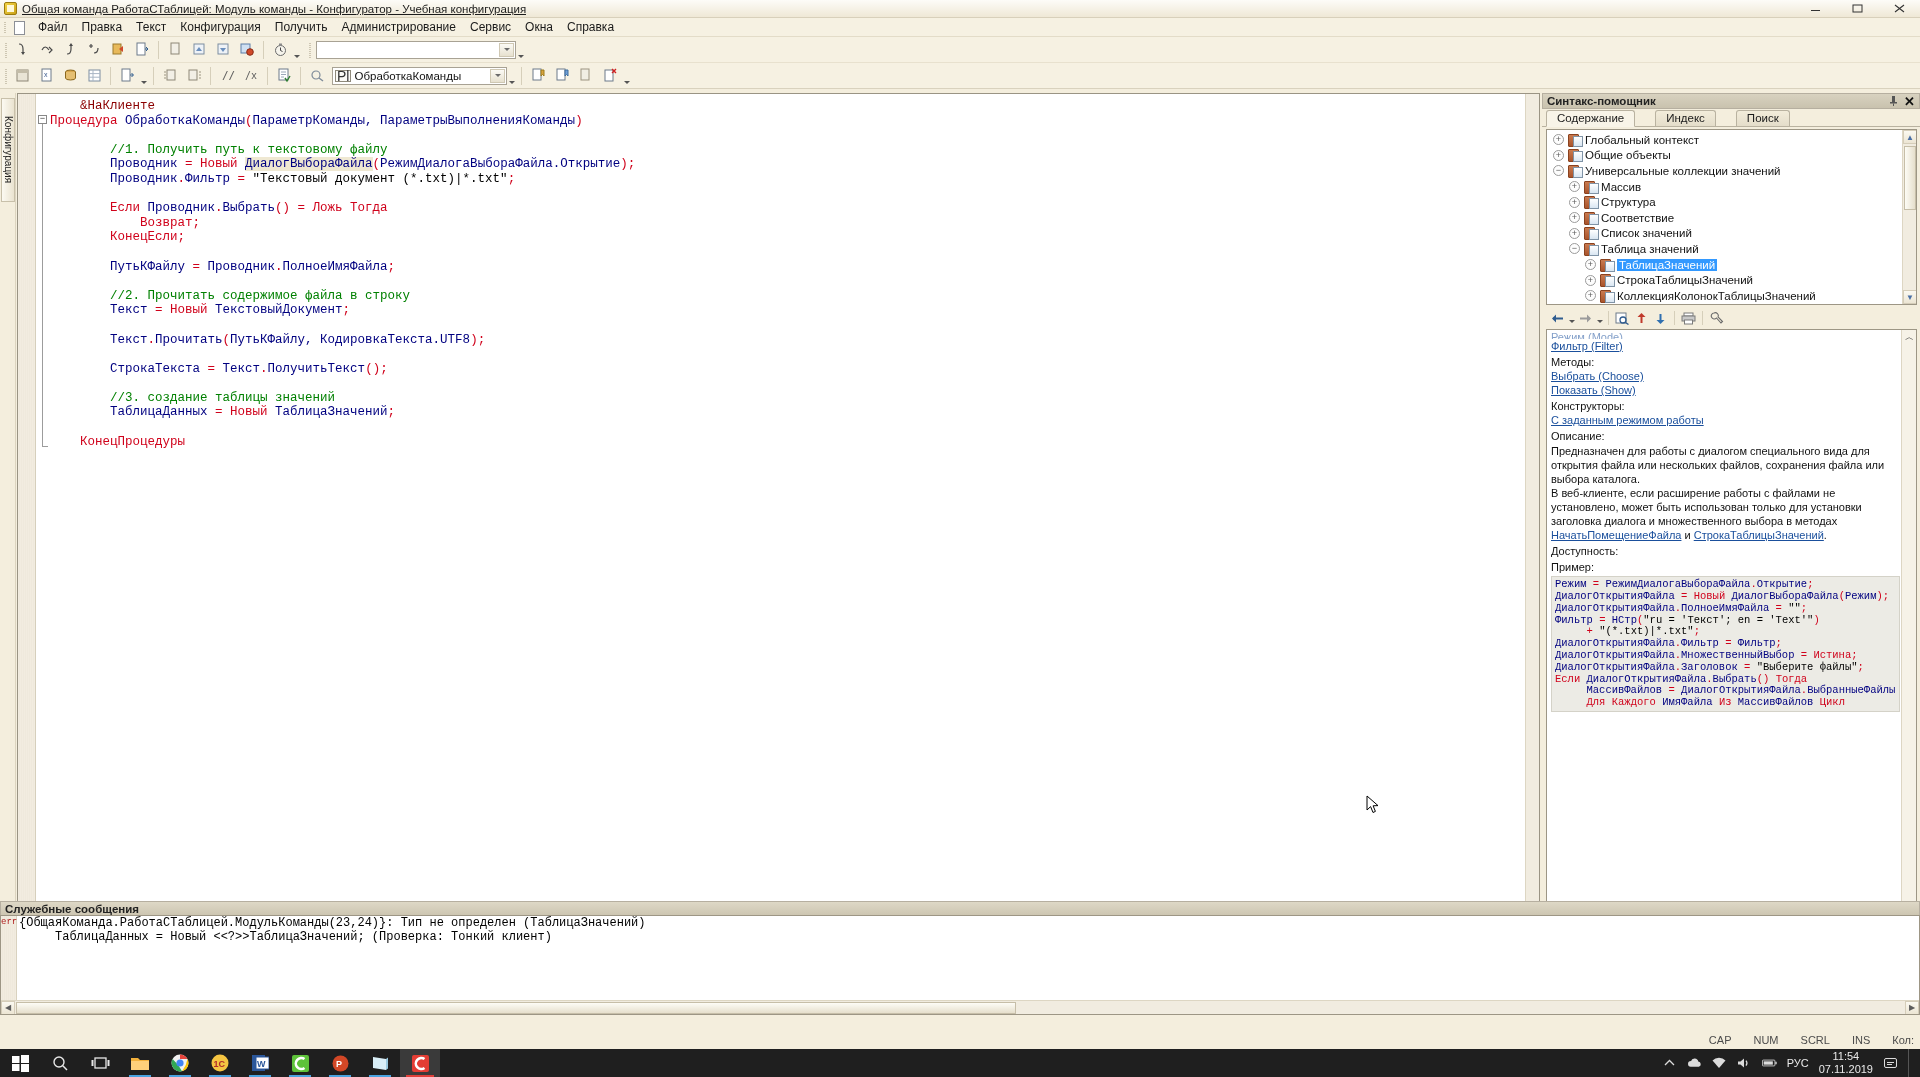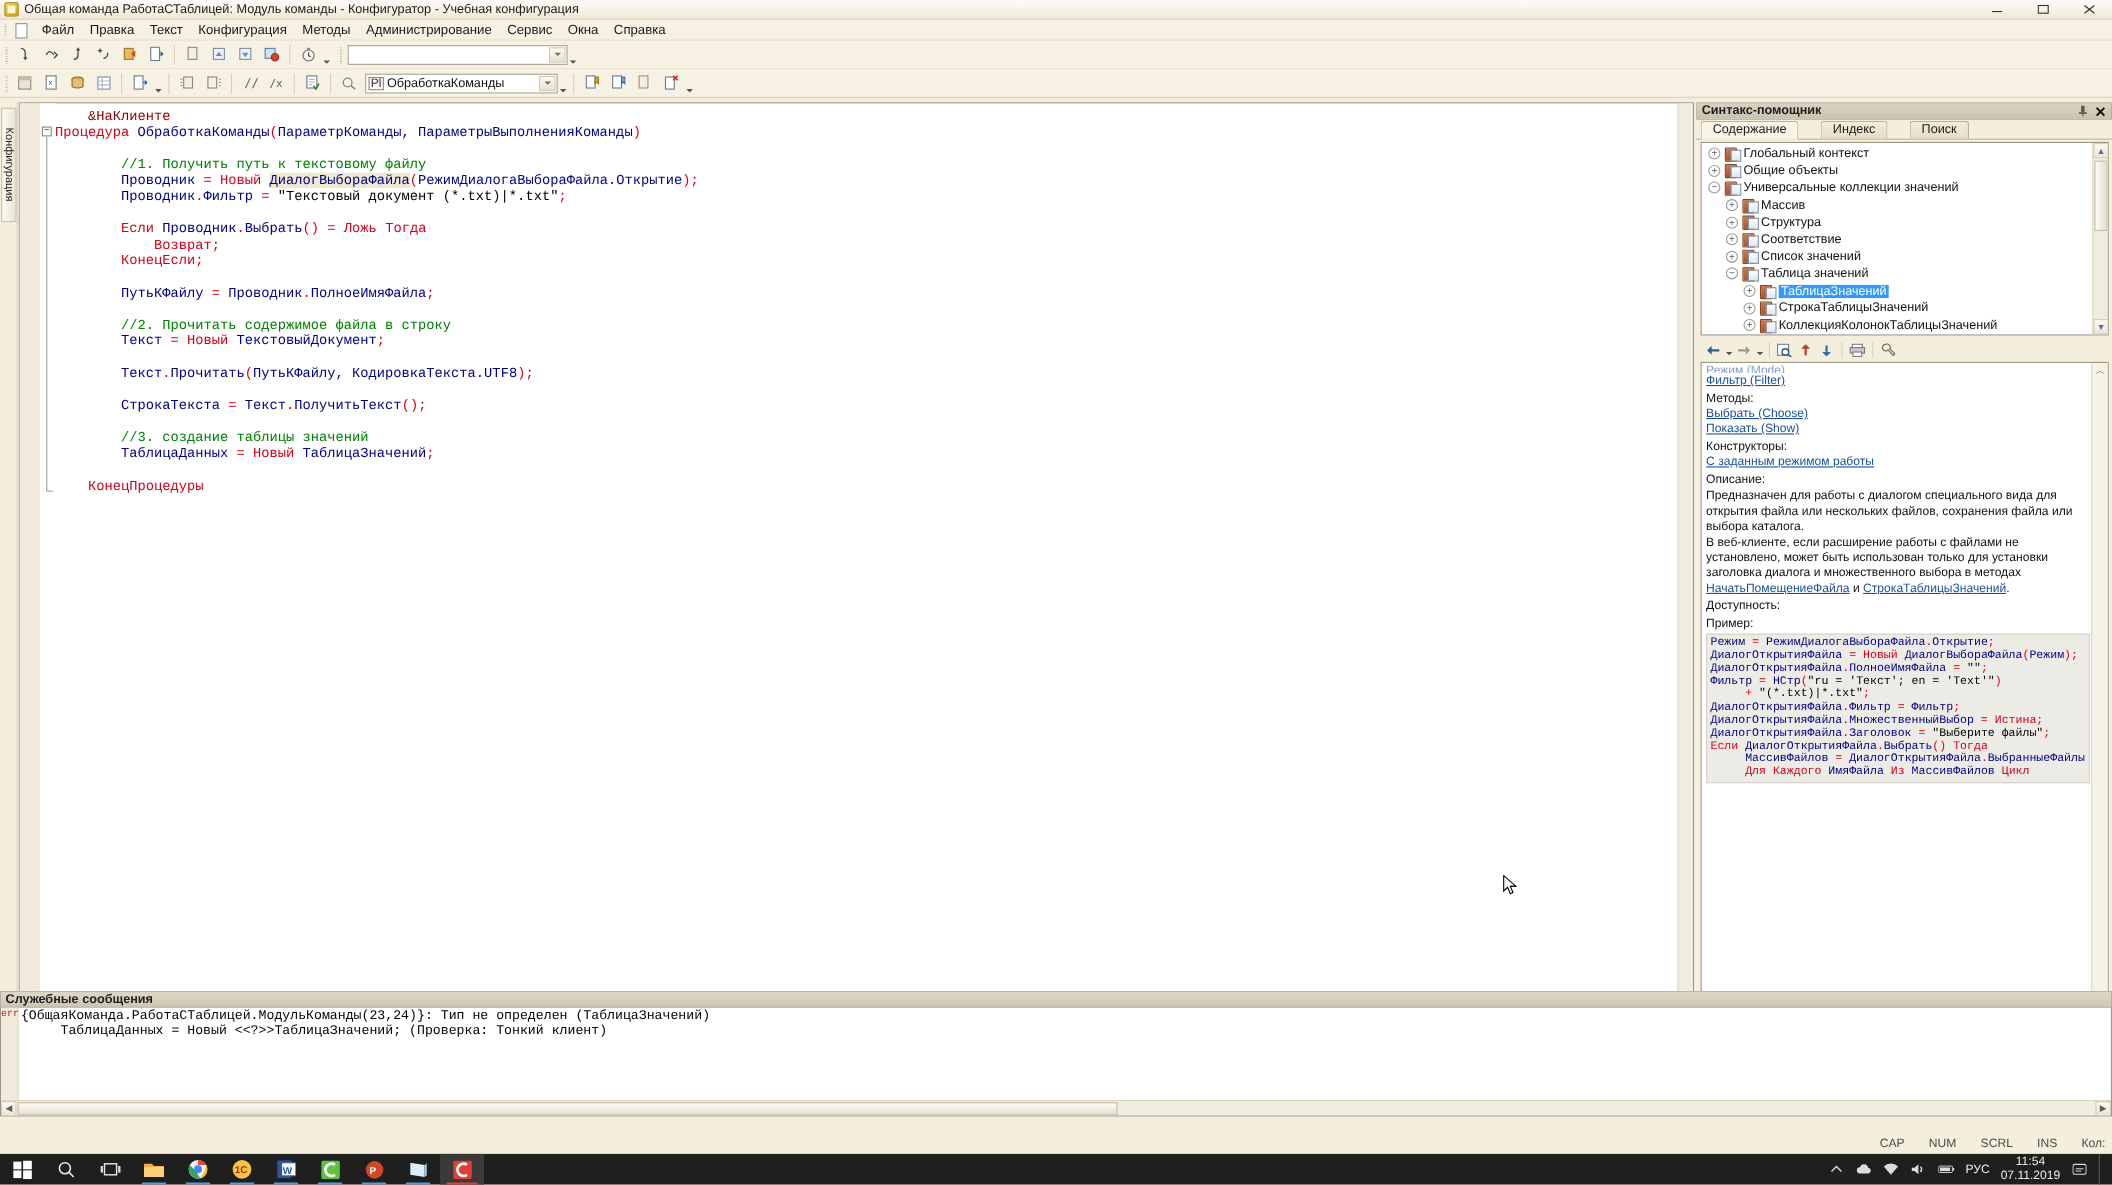--- a/index.html
+++ b/index.html
@@ -11,21 +11,21 @@
     font-size: 13px;
     background: #f6f0e0;
   }
   #app { position: relative; width: 1920px; height: 1077px; background: #f4eedd; }
 
   
   .titlebar {
     height: 18px; background: linear-gradient(#fdfcf8, #efe8d6);
     border-bottom: 1px solid #d8d0bb;
     display: flex; align-items: center; gap: 5px; padding-left: 4px;
-    font-size: 11.5px; color: #1b1b1b;
+    font-size: 11.5px; color: #1b1b1b; text-decoration: underline;
   }
   .tb-icon {
     width: 13px; height: 13px; flex: 0 0 13px;
     background: linear-gradient(135deg,#f5d548,#c9a015);
     border: 1px solid #9b7a0d; border-radius: 2px;
     position: relative;
   }
   .tb-icon::after {
     content: ""; position: absolute; left: 2px; top: 2px; width: 7px; height: 7px;
     background: #fff8d8;
@@ -82,21 +82,21 @@
     display: flex; align-items: center; font-size: 11.5px; color: #111;
     padding: 0 2px; position: relative;
   }
   .tcombo .cb-arrow {
     position: absolute; right: 1px; top: 1px; width: 15px; height: 14px;
     background: linear-gradient(#fbfaf5,#e7e1cf); border: 1px solid #cfc8b3;
     display:flex; align-items:center; justify-content:center;
   }
   .tcombo .cb-arrow::after { content:""; border-left:3px solid transparent; border-right:3px solid transparent; border-top:3px solid #6b6b6b; }
   .tcombo .pl-badge {
-    border: 1px solid #8f8a7c; font-size: 11px; padding: 0 1px; margin-right: 3px;
+    border: 1px solid #8f8a7c; font-size: 14px; padding: 0 1px; margin-right: 3px;
     color: #333; line-height: 10px; background:#fbfaf6;
   }
 
   
   .workspace { position: absolute; left: 0; top: 93px; right: 0; bottom: 75px; }
 
   
   .vtabs {
     position: absolute; left: 0; top: 0; width: 16px; bottom: 0;
     background: #f4eedd; border-right: 1px solid #ddd5c0;
@@ -399,21 +399,21 @@
     </div>
   </div>
 
   <div class="menubar">
     <div class="grip"></div>
     <div class="menu-doc-icon"></div>
     <div class="menu-item">Файл</div>
     <div class="menu-item">Правка</div>
     <div class="menu-item">Текст</div>
     <div class="menu-item">Конфигурация</div>
-    <div class="menu-item">Методы</div>
+    <div class="menu-item">Получить</div>
     <div class="menu-item">Администрирование</div>
     <div class="menu-item">Сервис</div>
     <div class="menu-item">Окна</div>
     <div class="menu-item">Справка</div>
   </div>
 
   <div class="toolbar row1">
     <div class="tgrip"></div>
     <div class="tbtn">
       <svg width="15" height="15" viewBox="0 0 15 15">

